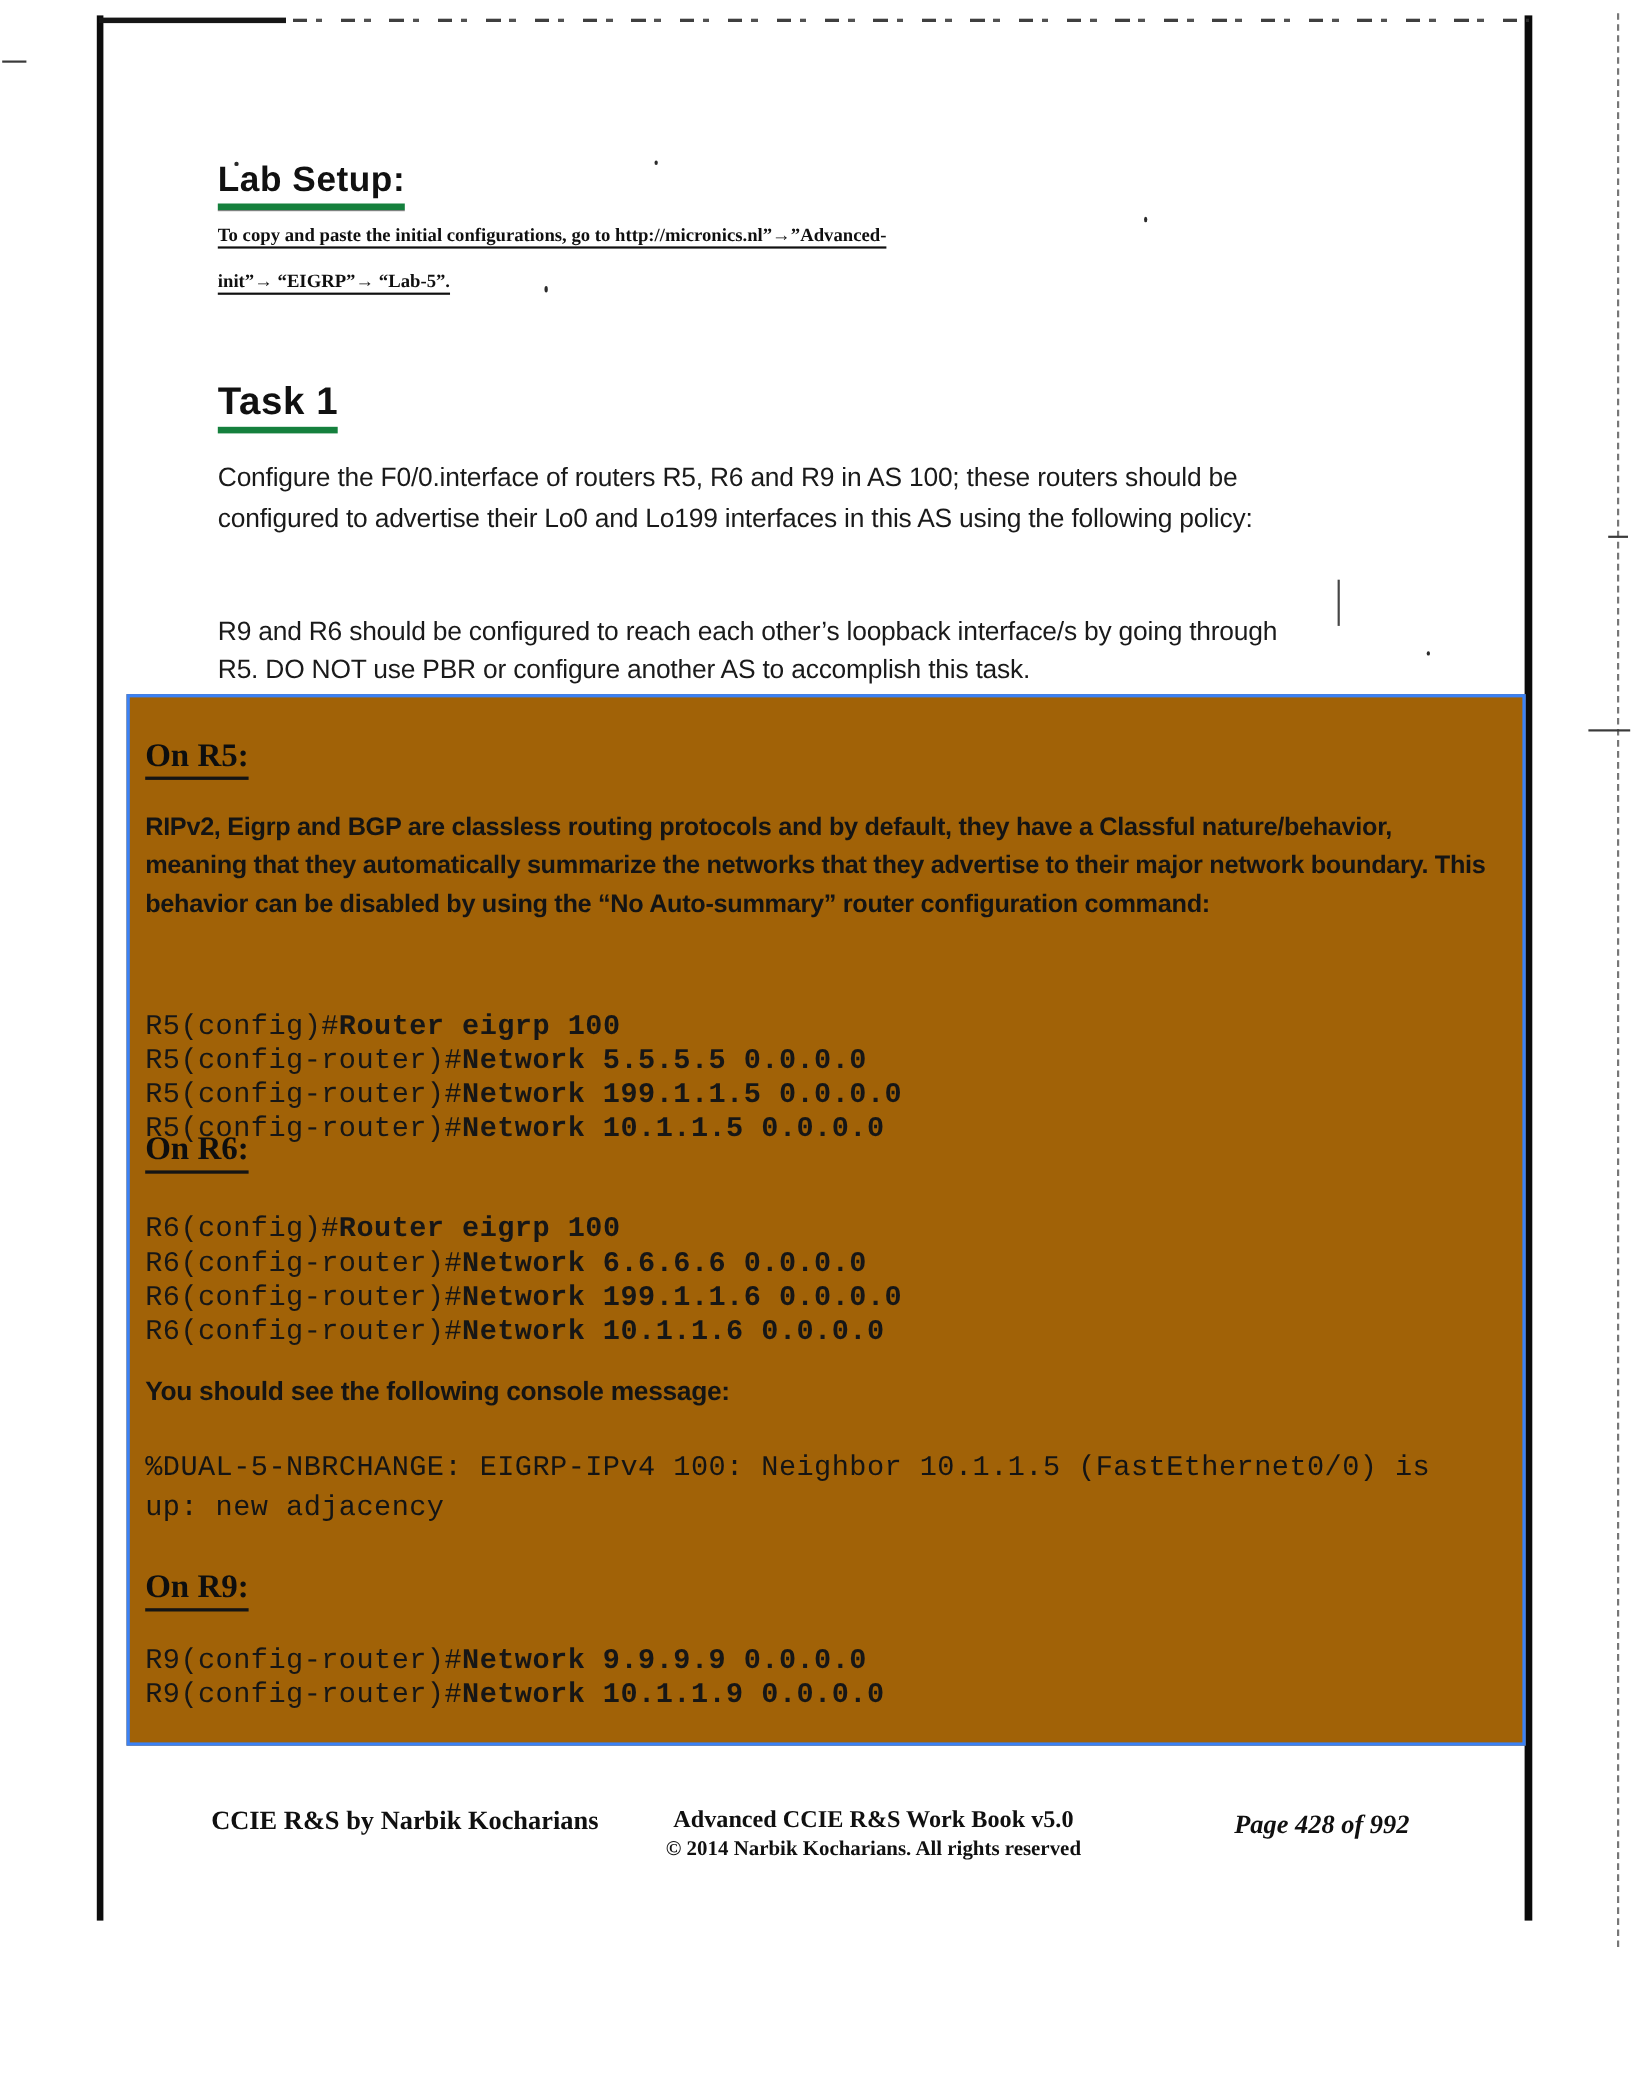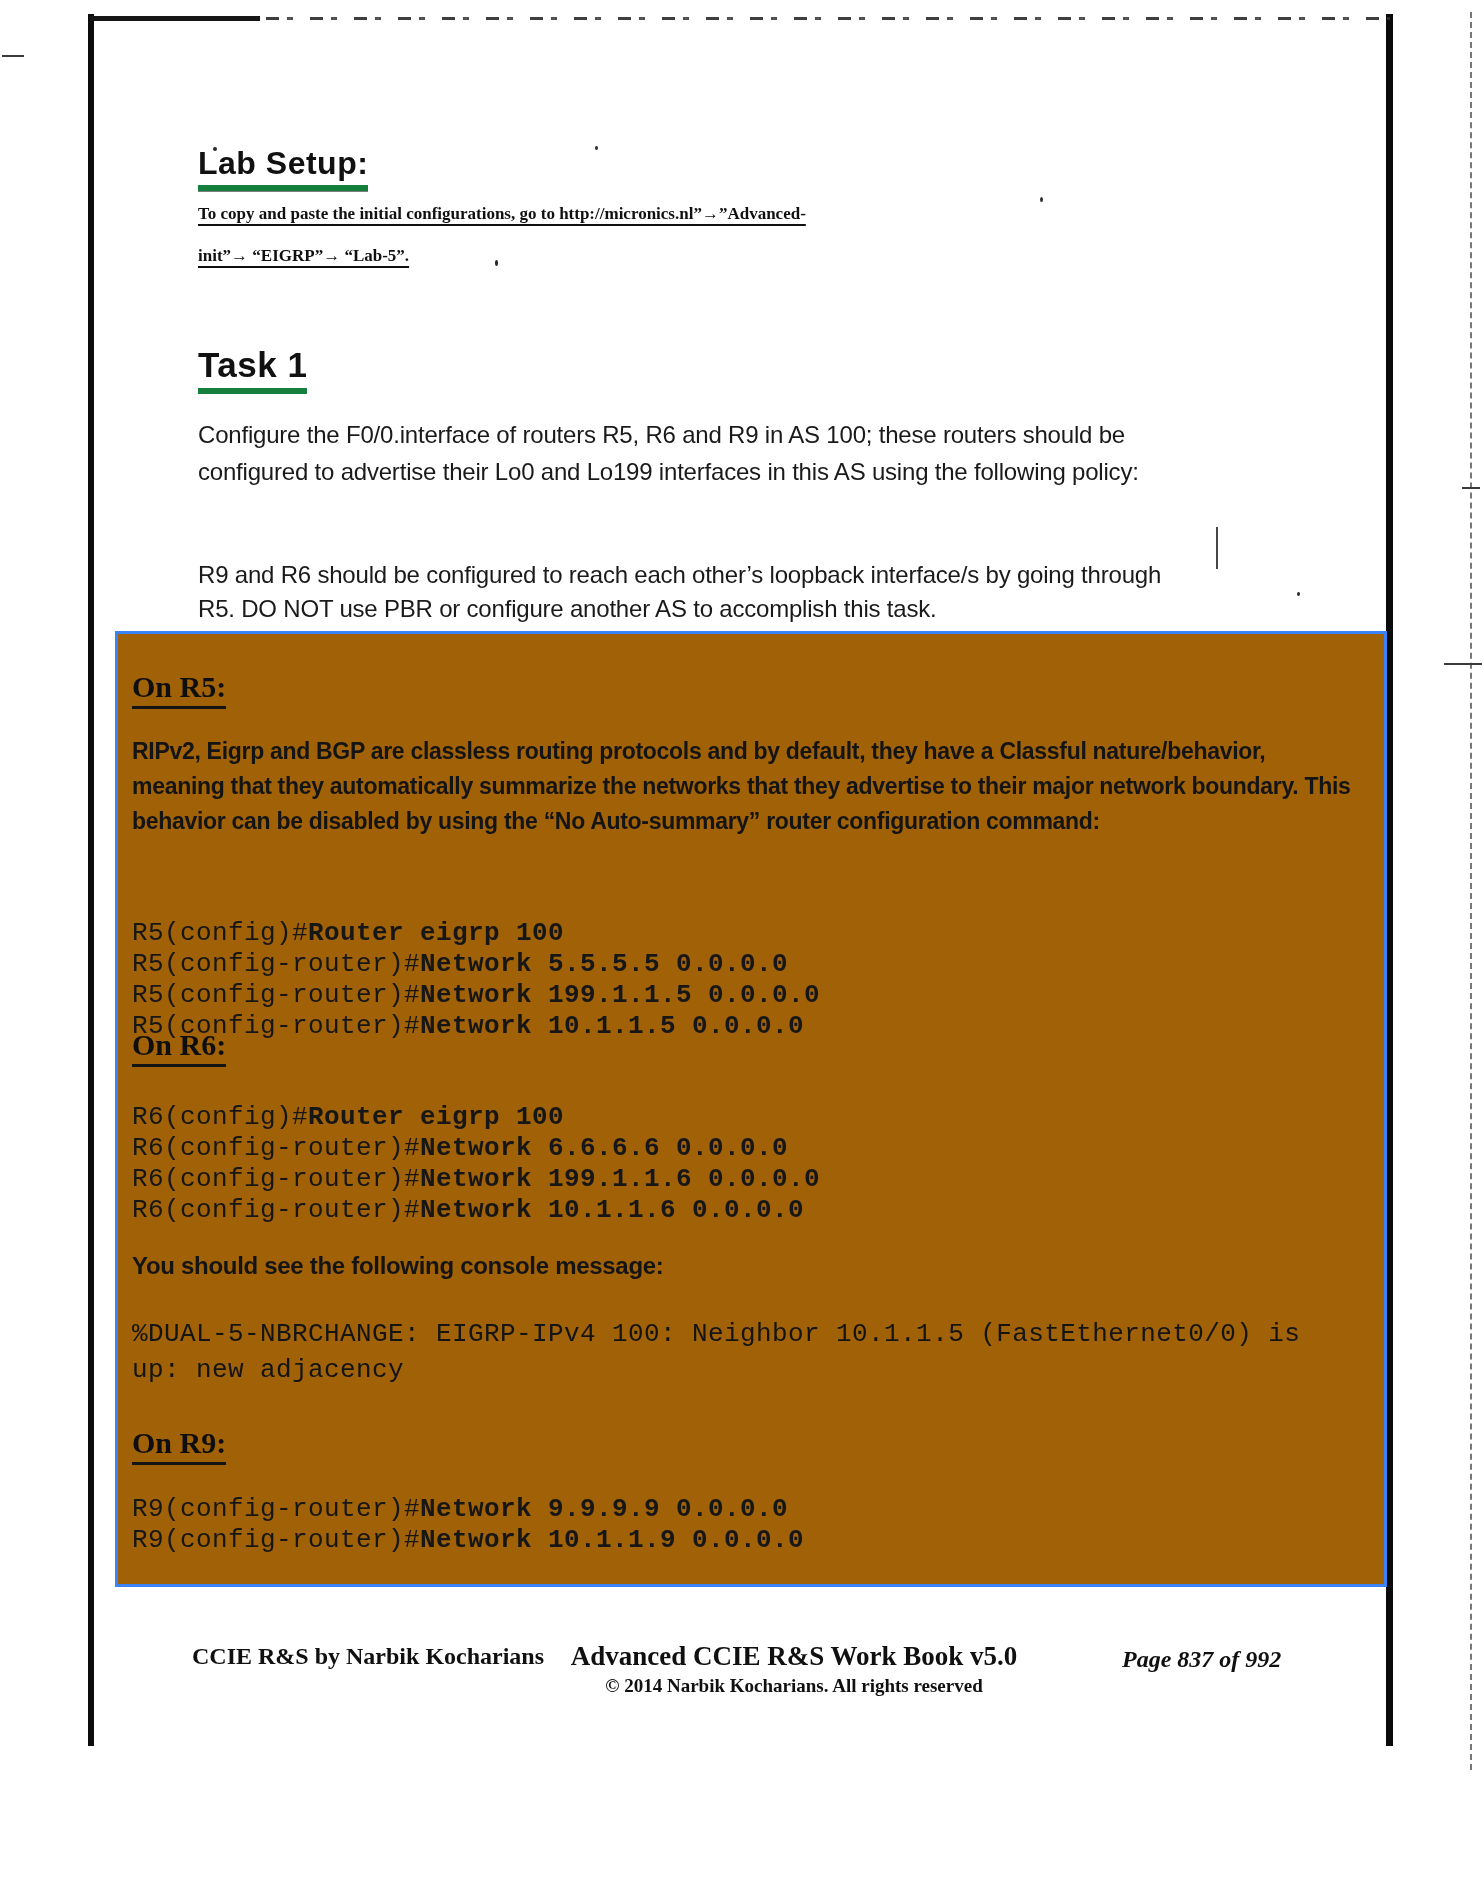--- a/index.html
+++ b/index.html
@@ -67,21 +67,21 @@
   .code{position:absolute;left:14px;font-family:"Liberation Mono","DejaVu Sans Mono",monospace;
     font-size:26px;line-height:31px;letter-spacing:.4px;color:#161616;white-space:nowrap;}
   .code .cmd{font-weight:700;}
   .console-label{position:absolute;left:14px;margin:0;font-weight:700;font-size:24px;letter-spacing:-.3px;color:#141414;}
   .console{position:absolute;left:14px;font-family:"Liberation Mono","DejaVu Sans Mono",monospace;
     font-size:26px;line-height:36px;letter-spacing:.4px;color:#141414;white-space:nowrap;}
 
   
   .footer-left{left:192px;top:1643px;font-family:"Liberation Serif",serif;font-weight:700;font-size:24px;color:#101010;}
   .footer-center{left:568px;top:1641px;width:452px;text-align:center;font-family:"Liberation Serif",serif;font-weight:700;color:#101010;}
-  .footer-center .l1{font-size:27px;}
+  .footer-center .l1{font-size:22px;}
   .footer-center .l2{font-size:19px;margin-top:3px;}
   .footer-page{left:1122px;top:1646px;font-family:"Liberation Serif",serif;font-weight:700;font-style:italic;font-size:24px;color:#101010;}
 </style>
 </head>
 <body>
 
 <div class="page">
 
   <div class="b-left"></div>
   <div class="b-right"></div>
@@ -147,15 +147,15 @@
       <div><span>R9(config-router)#</span><span class="cmd">Network 10.1.1.9 0.0.0.0</span></div>
     </div>
 
   </div>
 
   <div class="abs footer-left">CCIE R&amp;S by Narbik Kocharians</div>
   <div class="abs footer-center">
     <div class="l1">Advanced CCIE R&amp;S Work Book v5.0</div>
     <div class="l2">© 2014 Narbik Kocharians. All rights reserved</div>
   </div>
-  <div class="abs footer-page">Page 837 of 992</div>
+  <div class="abs footer-page">Page 428 of 992</div>
 
 </div>
 
 </body></html>

